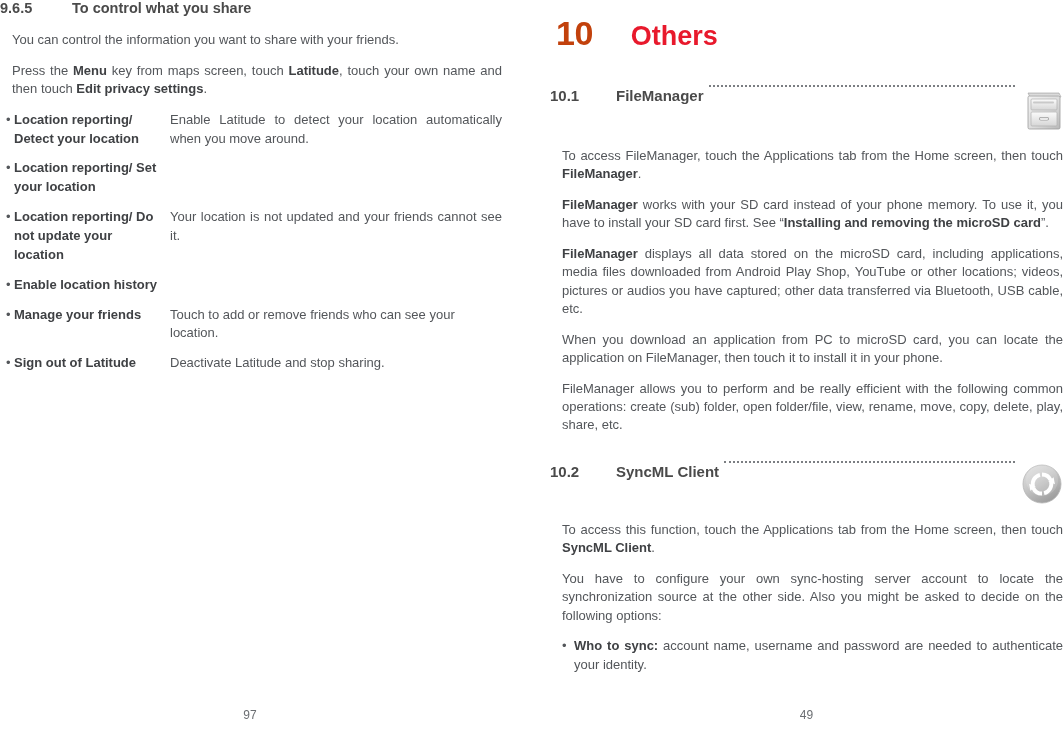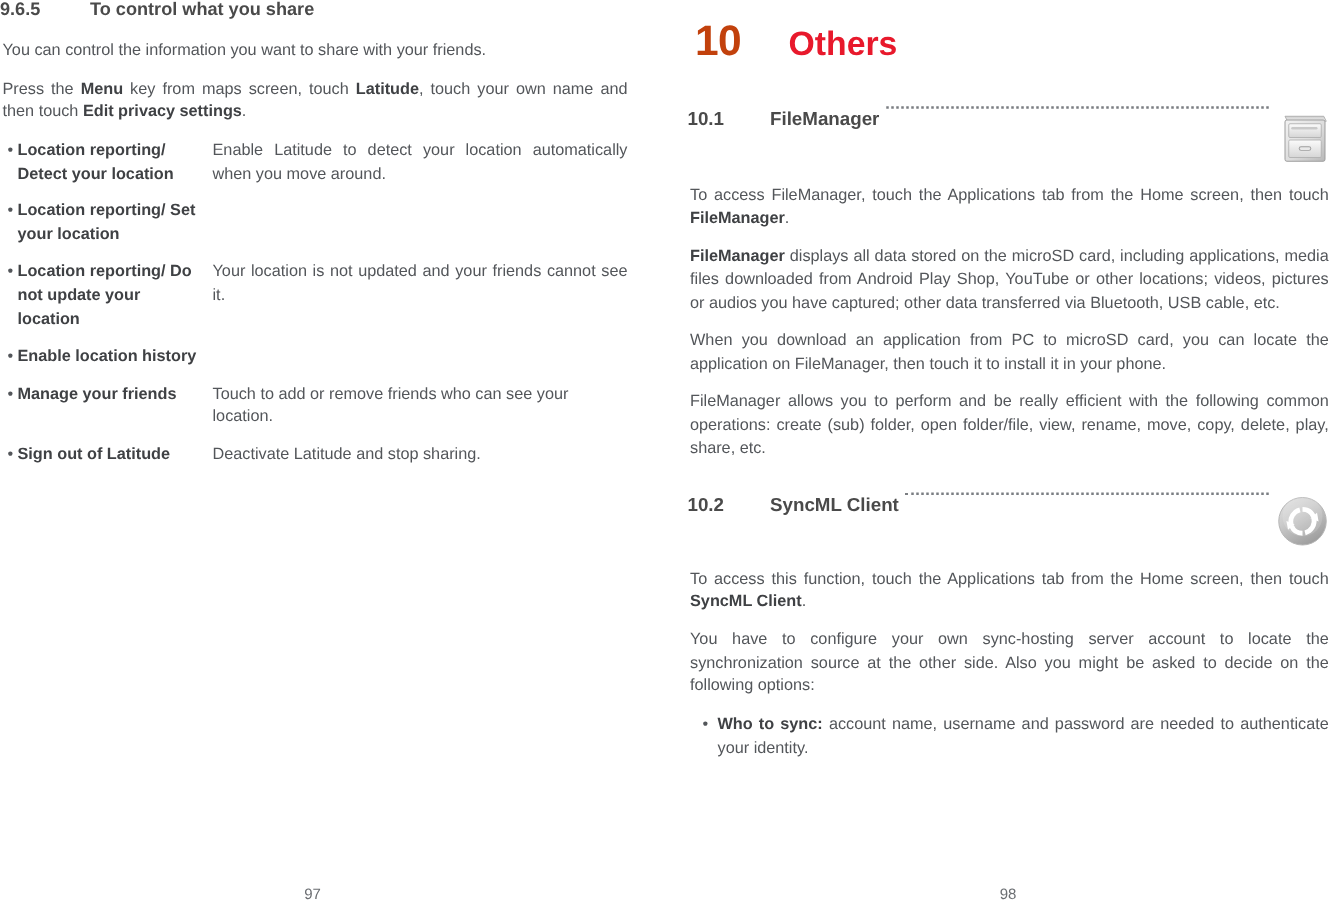--- a/index.html
+++ b/index.html
@@ -33,21 +33,21 @@
     line-height: 1.2;
     display: flex;
   }
   .h-sub .num { width: 72px; flex: none; }
   .h-sub .ttl { }
 
   p.body {
     font-size: 13px;
     line-height: 1.42;
     color: #53565a;
-    margin: 0 0 12px 2px;
+    margin: 0 0 12px 12px;
   }
   p.just { text-align: justify; }
   b, .b { font-weight: bold; color: #3f4144; }
 
   
   .deflist { margin: 0; padding: 0; }
   .defrow {
     display: flex;
     align-items: flex-start;
     margin-bottom: 11px;
@@ -259,20 +259,21 @@
 
         <rect x="8" y="25" width="26" height="14" rx="1" fill="url(#fmDrawer)" stroke="#b0b0b0" stroke-width="0.7"></rect>
         <rect x="16" y="30" width="10" height="3.6" rx="1.8" fill="#9f9f9f"></rect>
         <rect x="16.8" y="30.7" width="8.4" height="2.2" rx="1.1" fill="#e9e9e9"></rect>
       </svg>
     </span>
   </div>
 
   <p class="body just"><span>To access FileManager, touch the Applications tab from the Home screen, then touch </span><b>FileManager</b><span>.</span></p>
 
+  <p class="body just"><b>FileManager</b><span> works with your SD card instead of your phone memory. To use it, you have to install your SD card first. See “</span><b>Installing and removing the microSD card</b><span>”.</span></p>
 
   <p class="body just"><b>FileManager</b><span> displays all data stored on the microSD card, including applications, media files downloaded from Android Play Shop, YouTube or other locations; videos, pictures or audios you have captured; other data transferred via Bluetooth, USB cable, etc.</span></p>
 
   <p class="body just">When you download an application from PC to microSD card, you can locate the application on FileManager, then touch it to install it in your phone.</p>
 
   <p class="body just">FileManager allows you to perform and be really efficient with the following common operations: create (sub) folder, open folder/file, view, rename, move, copy, delete, play, share, etc.</p>
 
   <div style="height:16px"></div>
 
   <div class="sec">
@@ -310,13 +311,13 @@
   <div class="blist">
     <div class="blrow">
       <div class="bullet">•</div>
       <div class="txt"><b>Who to sync:</b><span> account name, username and password are needed to authenticate your identity.</span></div>
     </div>
   </div>
 
 </div>
 
 <div class="pageno pageno-left">97</div>
-<div class="pageno pageno-right">98</div>
+<div class="pageno pageno-right">49</div>
 
 </body></html>

